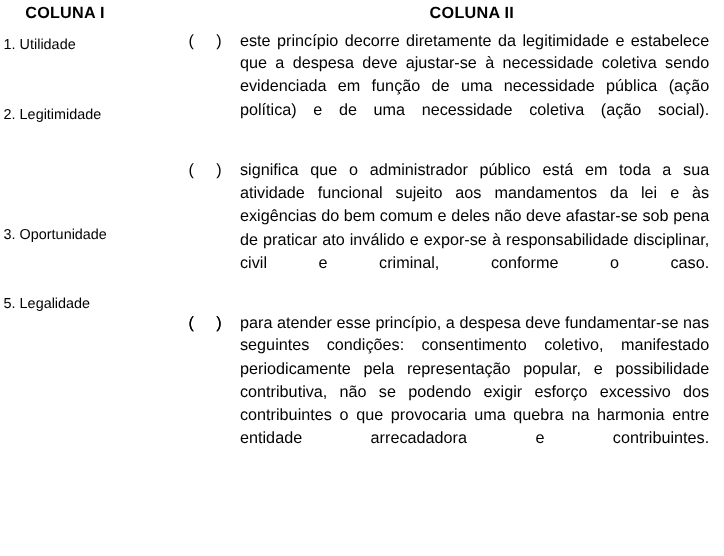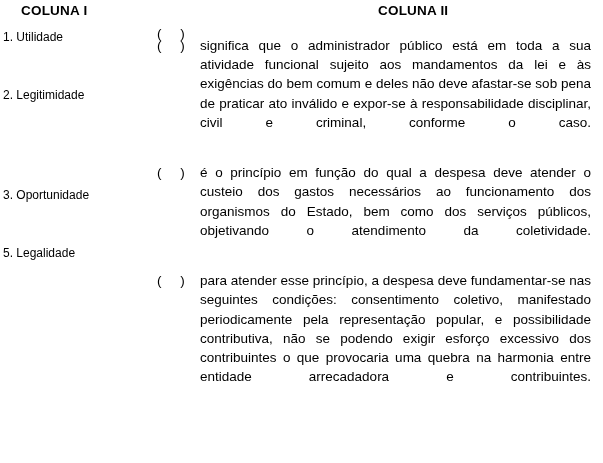--- a/index.html
+++ b/index.html
@@ -25,21 +25,21 @@
 
   
   .col-head {
     position: absolute;
     font-size: 13.5px;
     font-weight: bold;
     letter-spacing: 0.2px;
     white-space: nowrap;
   }
   #head-col1 { left: 21px;  top: 3px; }
-  #head-col2 { left: 378px; top: 3px; }
+  #head-col2 { left: 358px; top: 3px; }
 
   
   .left-col {
     position: absolute;
     left: 3px;
     top: 24px;
     width: 150px;
   }
   .left-item {
     position: absolute;
@@ -102,30 +102,30 @@
     <div class="left-item i0">1. Utilidade</div>
     <div class="left-item i1">2. Legitimidade</div>
     <div class="left-item i2">3. Oportunidade</div>
     <div class="left-item i3">5. Legalidade</div>
   </div>
 
   <div class="right-col">
 
     <div class="match-block">
       <span class="blank-marker">(     )</span>
+      <div class="block-text">este princípio decorre diretamente da legitimidade e estabelece que a despesa deve ajustar-se à necessidade coletiva sendo evidenciada em função de uma necessidade pública (ação política) e de uma necessidade coletiva (ação social).</div>
     </div>
 
     <div class="match-block">
       <span class="blank-marker">(     )</span>
       <div class="block-text">significa que o administrador público está em toda a sua atividade funcional sujeito aos mandamentos da lei e às exigências do bem comum e deles não deve afastar-se sob pena de praticar ato inválido e expor-se à responsabilidade disciplinar, civil e criminal, conforme o caso.</div>
     </div>
 
     <div class="match-block">
       <span class="blank-marker">(     )</span>
-      <div class="block-text">é o princípio em função do qual a despesa deve atender o custeio dos gastos necessários ao funcionamento dos organismos do Estado, bem como dos serviços públicos, objetivando o atendimento da coletividade.</div>
     </div>
 
     <div class="match-block">
       <span class="blank-marker">(     )</span>
       <div class="block-text">para atender esse princípio, a despesa deve fundamentar-se nas seguintes condições: consentimento coletivo, manifestado periodicamente pela representação popular, e possibilidade contributiva, não se podendo exigir esforço excessivo dos contribuintes o que provocaria uma quebra na harmonia entre entidade arrecadadora e contribuintes.</div>
     </div>
 
   </div>
 </div>
 

